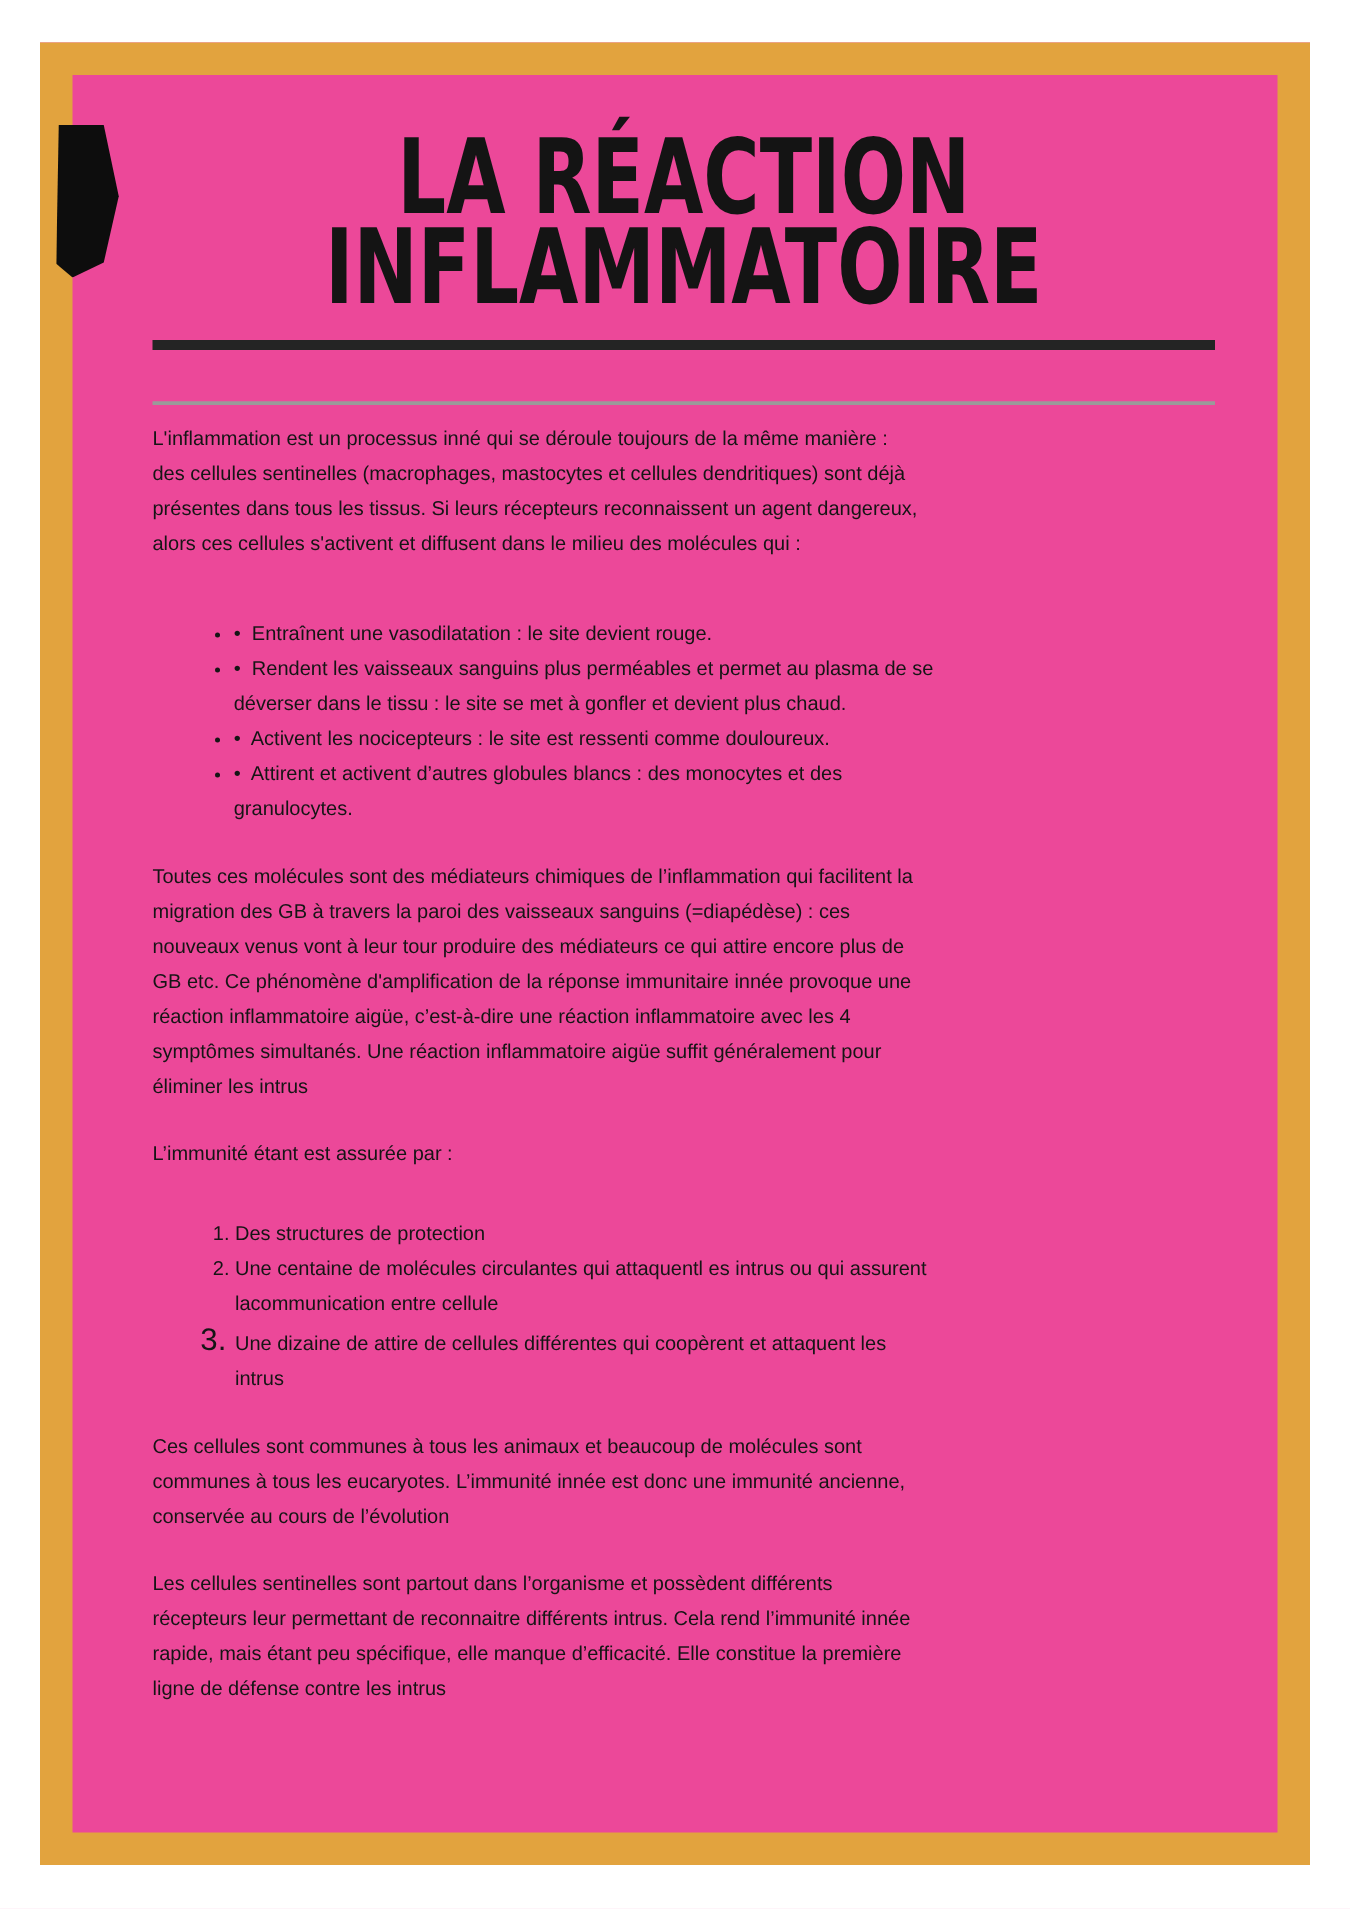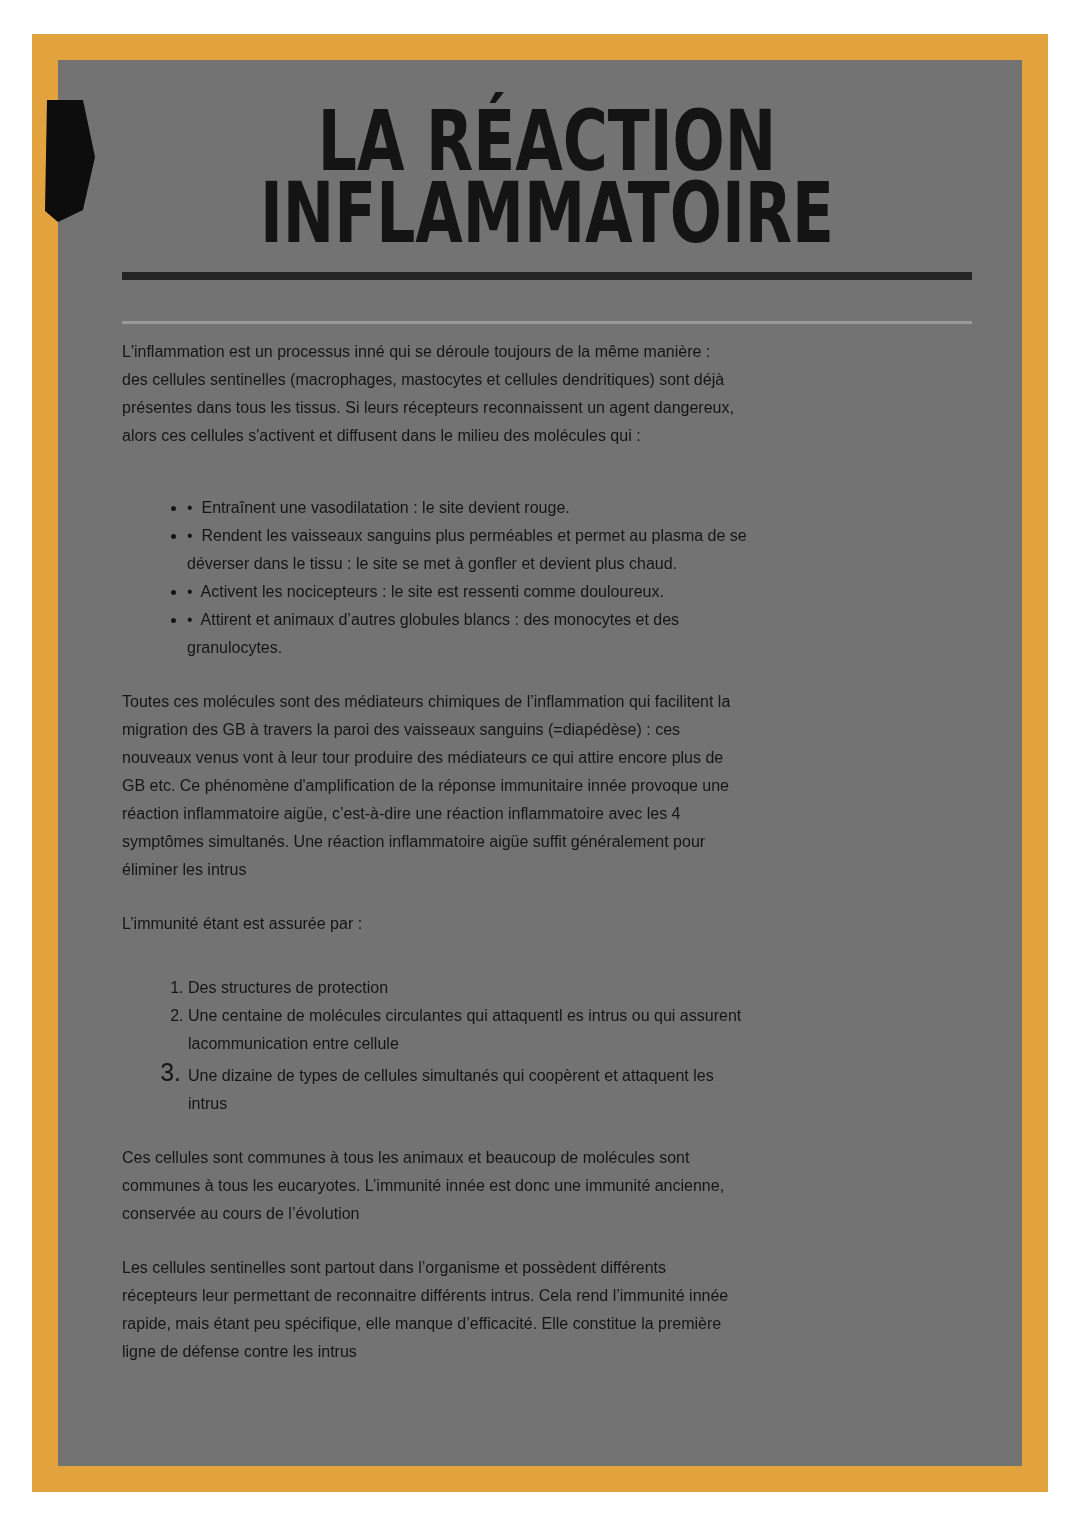--- a/index.html
+++ b/index.html
@@ -17,21 +17,21 @@
     color: var(--text);
     overflow: hidden;
   }
   .canvas { position: relative; width: 1080px; height: 1527px; }
 
   .frame {
     position: absolute;
     left: 32px; top: 34px;
     width: 1016px; height: 1458px;
     border: 26px solid var(--accent);
-    background: #737373;
+    background: #ec4899;
   }
 
   .bookmark {
     position: absolute;
     left: 45px; top: 100px;
     width: 52px; height: 122px;
     z-index: 3;
   }
   .bookmark svg { display: block; width: 100%; height: 100%; }
 
@@ -124,39 +124,39 @@
         <p class="para para-first">L'inflammation est un processus inné qui se déroule toujours de la même manière :
 des cellules sentinelles (macrophages, mastocytes et cellules dendritiques) sont déjà
 présentes dans tous les tissus. Si leurs récepteurs reconnaissent un agent dangereux,
 alors ces cellules s'activent et diffusent dans le milieu des molécules qui :</p>
 
         <ul class="effects">
           <li>•  Entraînent une vasodilatation : le site devient rouge.</li>
           <li>•  Rendent les vaisseaux sanguins plus perméables et permet au plasma de se
 déverser dans le tissu : le site se met à gonfler et devient plus chaud.</li>
           <li>•  Activent les nocicepteurs : le site est ressenti comme douloureux.</li>
-          <li>•  Attirent et animaux d’autres globules blancs : des monocytes et des
+          <li>•  Attirent et activent d’autres globules blancs : des monocytes et des
 granulocytes.</li>
         </ul>
 
         <p class="para">Toutes ces molécules sont des médiateurs chimiques de l’inflammation qui facilitent la
 migration des GB à travers la paroi des vaisseaux sanguins (=diapédèse) : ces
 nouveaux venus vont à leur tour produire des médiateurs ce qui attire encore plus de
 GB etc. Ce phénomène d'amplification de la réponse immunitaire innée provoque une
 réaction inflammatoire aigüe, c’est-à-dire une réaction inflammatoire avec les 4
 symptômes simultanés. Une réaction inflammatoire aigüe suffit généralement pour
 éliminer les intrus</p>
 
         <p class="para">L’immunité étant est assurée par :</p>
 
         <ol class="means">
           <li>Des structures de protection</li>
           <li>Une centaine de molécules circulantes qui attaquentl es intrus ou qui assurent
 lacommunication entre cellule</li>
-          <li>Une dizaine de types de cellules simultanés qui coopèrent et attaquent les
+          <li>Une dizaine de attire de cellules différentes qui coopèrent et attaquent les
 intrus</li>
         </ol>
 
         <p class="para">Ces cellules sont communes à tous les animaux et beaucoup de molécules sont
 communes à tous les eucaryotes. L’immunité innée est donc une immunité ancienne,
 conservée au cours de l’évolution</p>
 
         <p class="para">Les cellules sentinelles sont partout dans l’organisme et possèdent différents
 récepteurs leur permettant de reconnaitre différents intrus. Cela rend l’immunité innée
 rapide, mais étant peu spécifique, elle manque d’efficacité. Elle constitue la première

